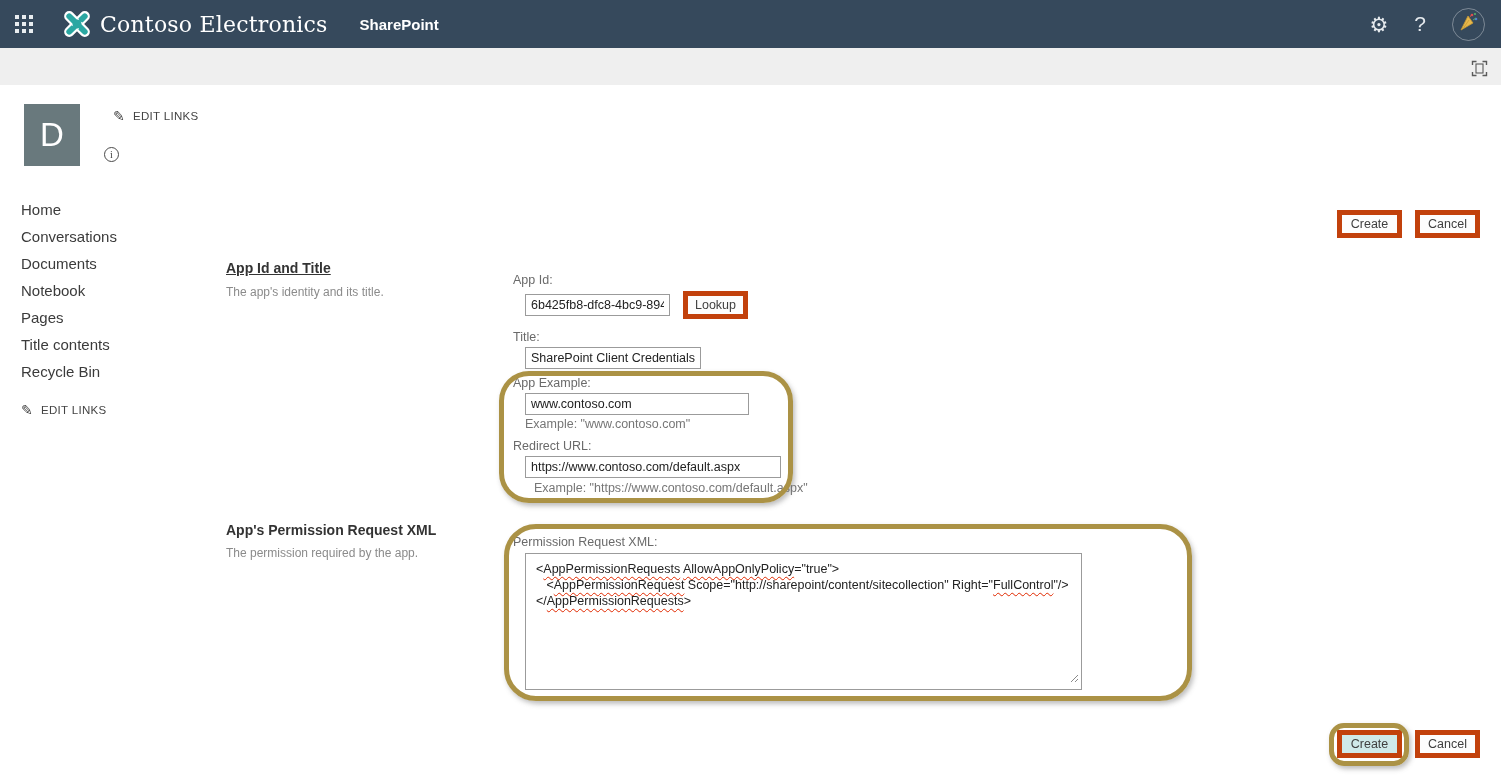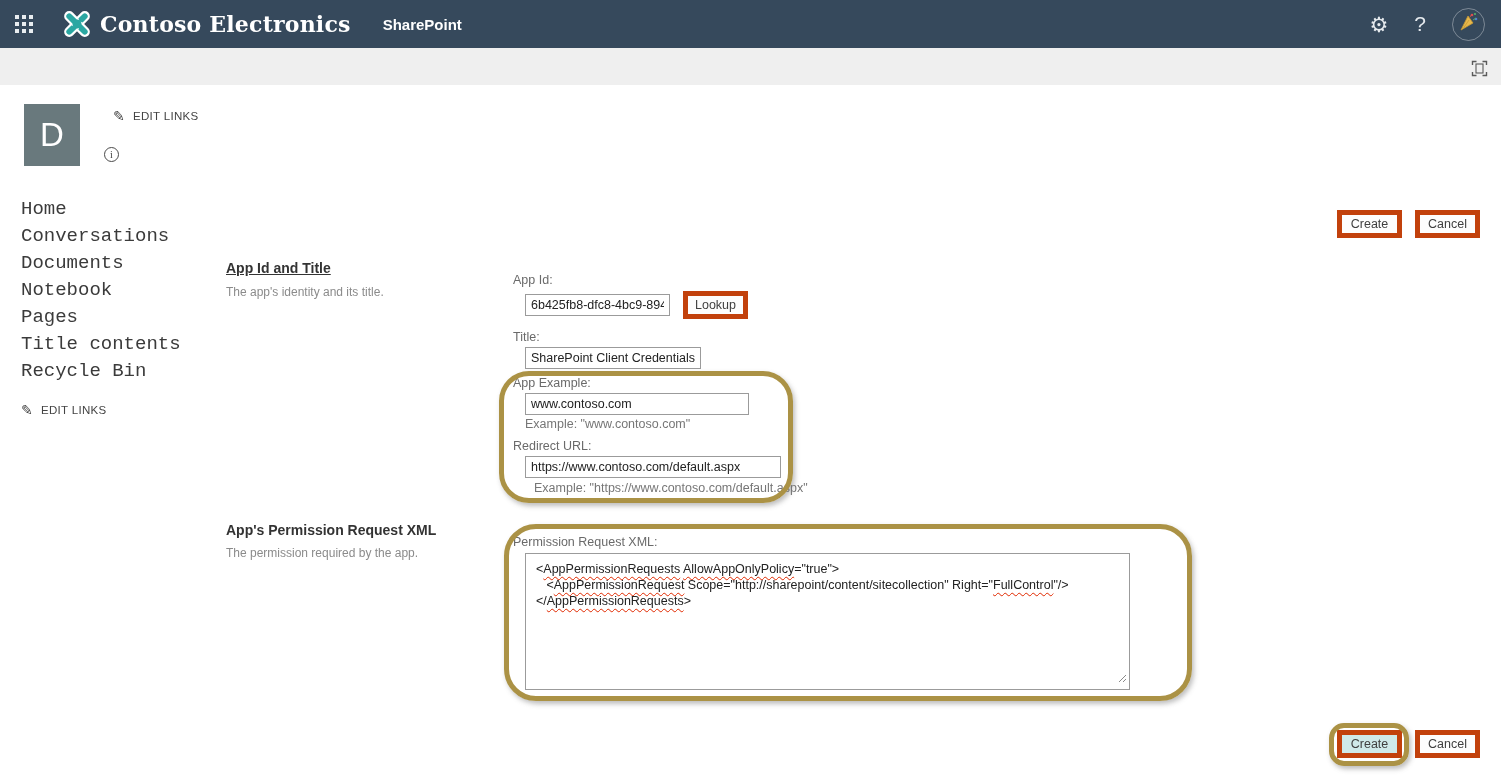--- a/index.html
+++ b/index.html
@@ -18,21 +18,21 @@
   .waffle {
     width:18px; height:18px; margin-left:15px;
     display:grid; grid-template-columns:repeat(3,4px); grid-template-rows:repeat(3,4px);
     gap:3px; cursor:pointer;
   }
   .waffle i { background:#e9edf0; width:4px; height:4px; }
   .brand { display:flex; align-items:center; margin-left:27px; cursor:pointer; }
   .brand svg { display:block; }
   .brand-name {
     color:#ffffff; font-family:"DejaVu Serif","Liberation Serif",serif;
-    font-weight:bold; font-size:22px; margin-left:6px; letter-spacing:0.2px;
+    font-weight:normal; font-size:22px; margin-left:6px; letter-spacing:0.2px;
   }
   .product-name { color:#ffffff; font-weight:bold; font-size:15px; margin-left:32px; }
   .topbar-right { margin-left:auto; display:flex; align-items:center; gap:26px; margin-right:16px; }
   .gear-icon { color:#e6eaee; font-size:21px; line-height:1; cursor:pointer; }
   .help-icon { color:#e6eaee; font-size:21px; font-weight:400; cursor:pointer; }
   .avatar {
     width:33px; height:33px; border-radius:50%;
     border:1px solid rgba(255,255,255,0.35);
     display:flex; align-items:center; justify-content:center; cursor:pointer;
   }
@@ -55,40 +55,40 @@
   .editlinks-top { left:113px; top:109px; }
   .editlinks-bottom { left:21px; top:403px; }
   .pencil-icon { font-size:14px; color:#3a3a3a; line-height:1; }
   .info-icon {
     position:absolute; left:104px; top:147px; width:15px; height:15px;
     border:1.5px solid #4a4a4a; border-radius:50%; color:#3a3a3a;
     font-size:10px; font-family:"Liberation Serif",serif;
     display:flex; align-items:center; justify-content:center; cursor:pointer;
   }
   .nav { position:absolute; left:21px; top:196px; list-style:none; }
-  .nav li { height:27px; line-height:27px; font-size:19px; color:#3b3b3b; cursor:pointer;font-family:Liberation Mono, monospace; }
+  .nav li { height:27px; line-height:27px; font-size:15px; color:#3b3b3b; cursor:pointer; }
 
   
   .btn {
     position:absolute; width:65px; height:28px;
     background:#fdfdfd; border:5px solid #c2410c; font-size:12.5px; color:#404040;
     font-family:"Liberation Sans",sans-serif; cursor:pointer; text-align:center;
   }
   .btn-teal { background:#cfe9e9; }
   .section-title { position:absolute; left:226px; font-size:14px; font-weight:600; color:#333; }
   .section-desc { position:absolute; left:226px; font-size:12px; color:#8b8b8b; }
   .f-label { position:absolute; font-size:12.5px; color:#6a6a6a; }
   .f-input {
     position:absolute; height:22px; border:1px solid #9b9b9b; background:#fff;
     font-size:12.5px; color:#222; padding:0 5px; font-family:"Liberation Sans",sans-serif;
   }
   .f-example { position:absolute; font-size:12.5px; color:#767676; }
 
   .xmlbox {
-    position:absolute; left:525px; top:553px; width:605px; height:137px;
+    position:absolute; left:525px; top:553px; width:557px; height:137px;
     border:1px solid #9b9b9b; background:#fff; padding:7px 10px;
     font-size:12.5px; line-height:16px; color:#222; overflow:hidden; cursor:text;
   }
   .xline span { white-space:pre-wrap; }
   .sq {
     text-decoration-line:underline; text-decoration-style:wavy;
     text-decoration-color:#e02800; text-decoration-thickness:1px;
     text-underline-offset:3px;
   }
   .resize-grip { position:absolute; right:2px; bottom:2px; }

